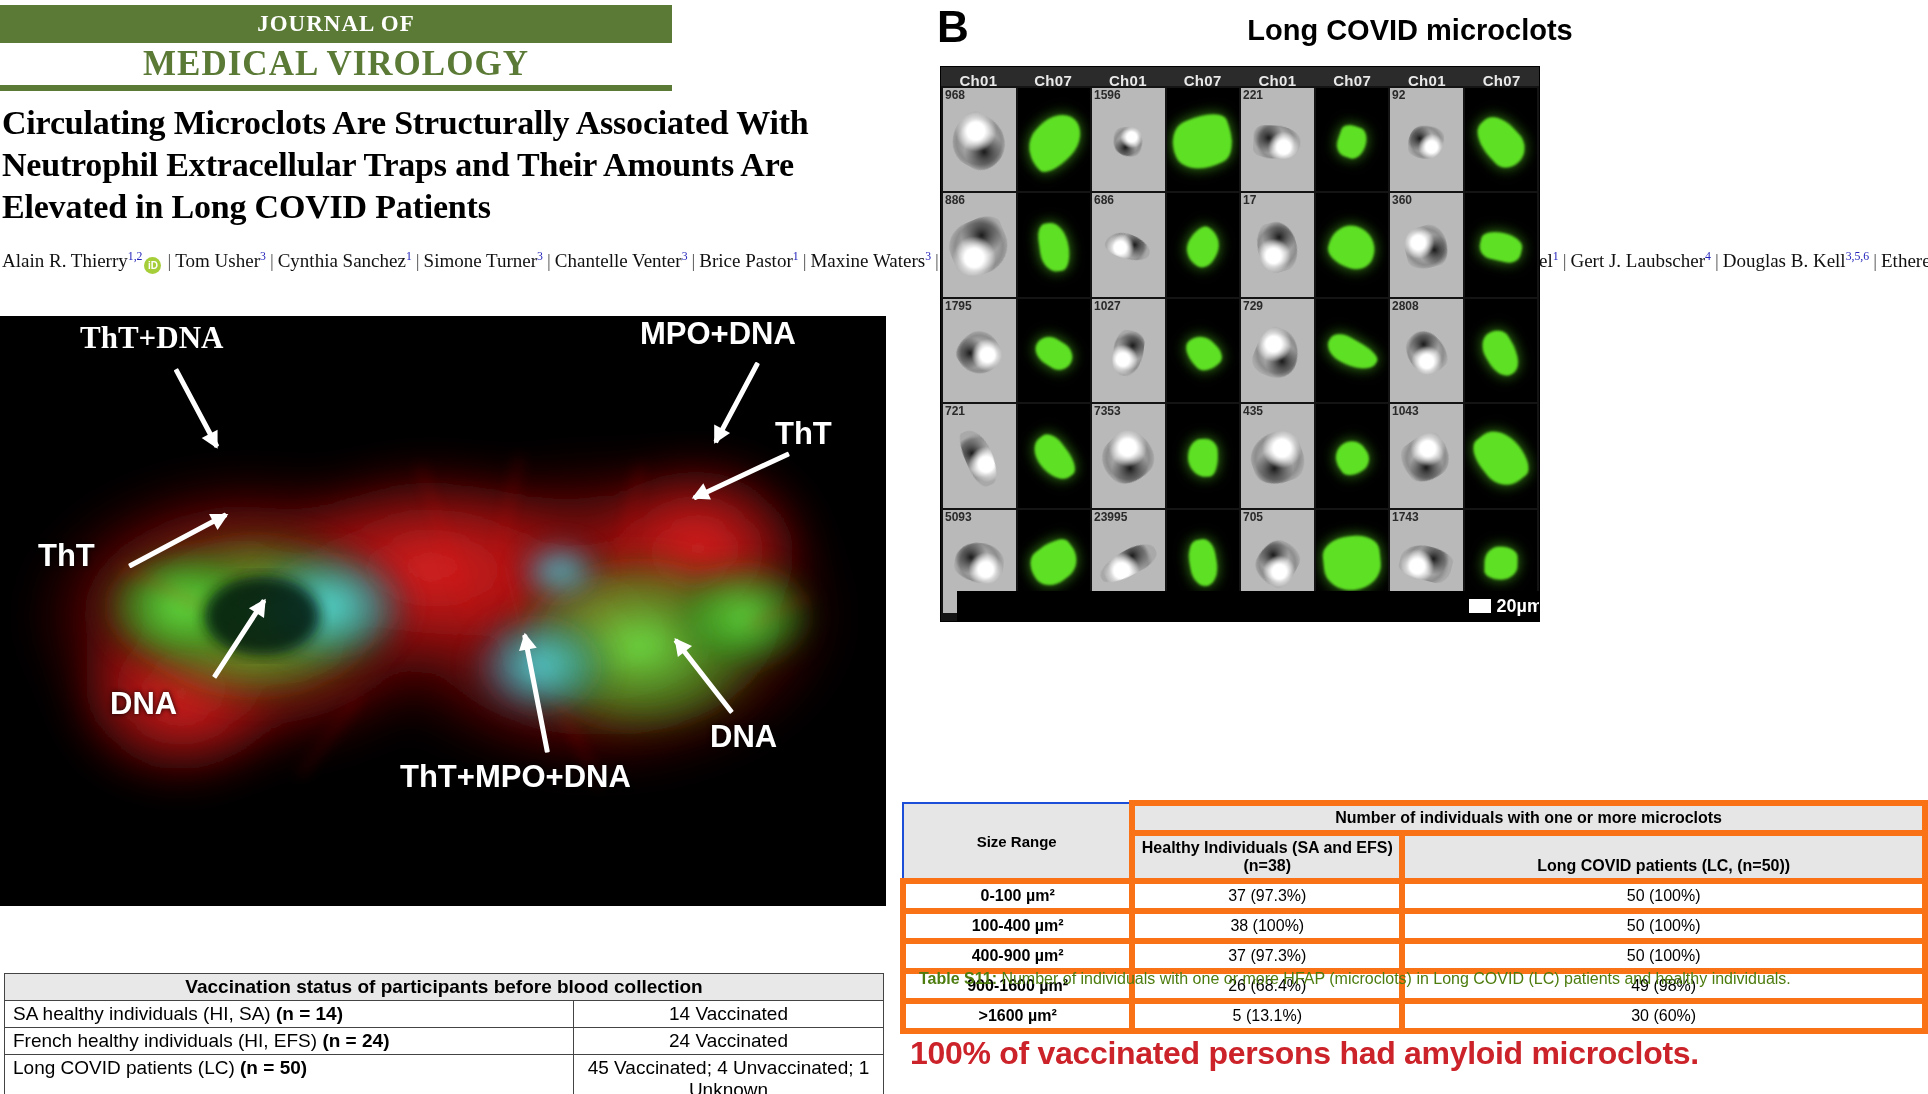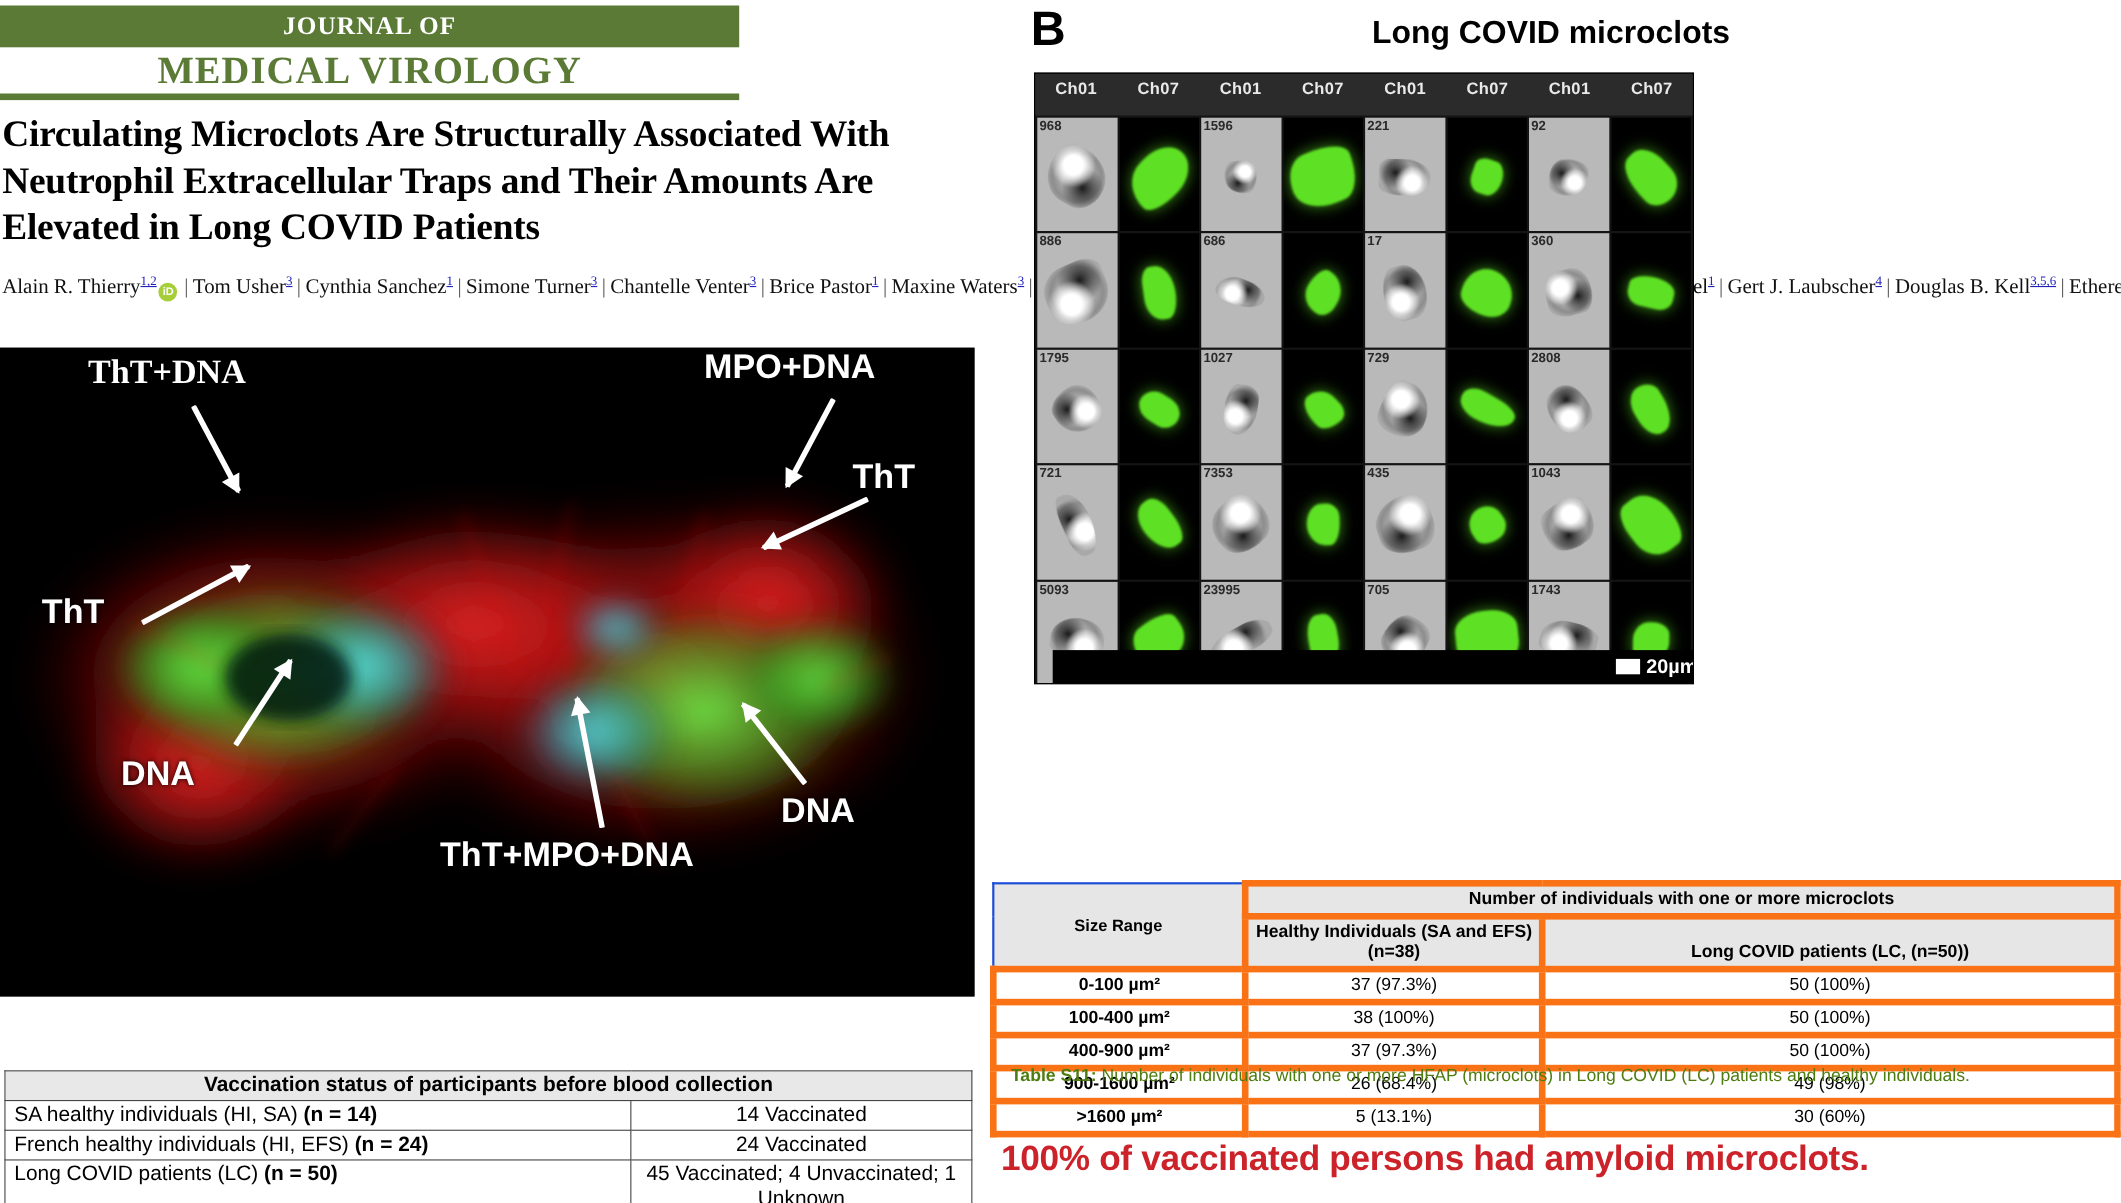--- a/index.html
+++ b/index.html
@@ -41,21 +41,21 @@
     color:#000; letter-spacing:-0.2px;
   }
 
   
   .authors {
     position:absolute; left:2px; top:248px; width:890px;
     font-family:"Liberation Serif", serif;
     font-size:19px; line-height:1.32; color:#111;
     white-space:nowrap;
   }
-  .authors sup { font-size:0.62em; color:#2222bb; vertical-align:super;text-decoration:underline; }
+  .authors sup { font-size:0.62em; color:#2222bb; vertical-align:super; }
   .sep { color:#555; padding:0 4px; }
   .orcid {
     display:inline-block; width:17px; height:17px; border-radius:50%;
     background:#a6ce39; color:#fff; font-size:10px; font-weight:bold;
     text-align:center; line-height:17px; vertical-align:-2px;
     font-family:"Liberation Sans", sans-serif; margin:0 2px;
   }
 
   
   .micro-wrap {
@@ -119,21 +119,21 @@
   }
 
   
   .cyto {
     position:absolute; left:40px; top:66px; width:600px; height:556px;
     background:#141414; padding:0; overflow:hidden;
     border:1px solid #000;
   }
   .cyto-header {
     display:grid; grid-template-columns:repeat(8,1fr);
-    height:38px; background:#2b2b2b;
+    height:19px; background:#2b2b2b;
   }
   .cyto-header div {
     color:#e9e9e9; font-family:"Liberation Sans", sans-serif;
     font-weight:bold; font-size:15px; text-align:center; line-height:27px;
     letter-spacing:0.3px;
   }
   .cyto-grid {
     display:grid; grid-template-columns:repeat(8,1fr);
     grid-template-rows:repeat(5,1fr);
     height:529px; gap:2px; padding:2px;

